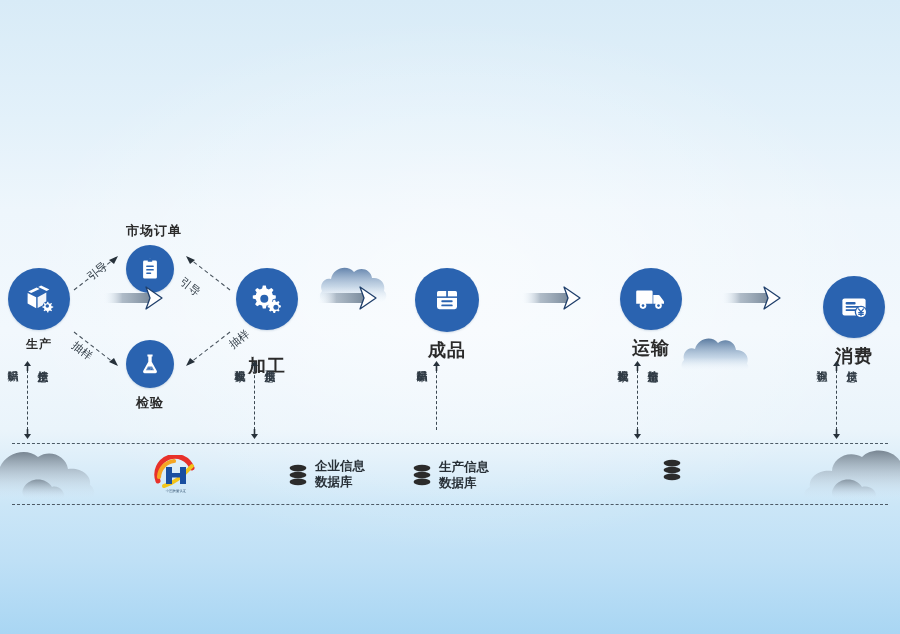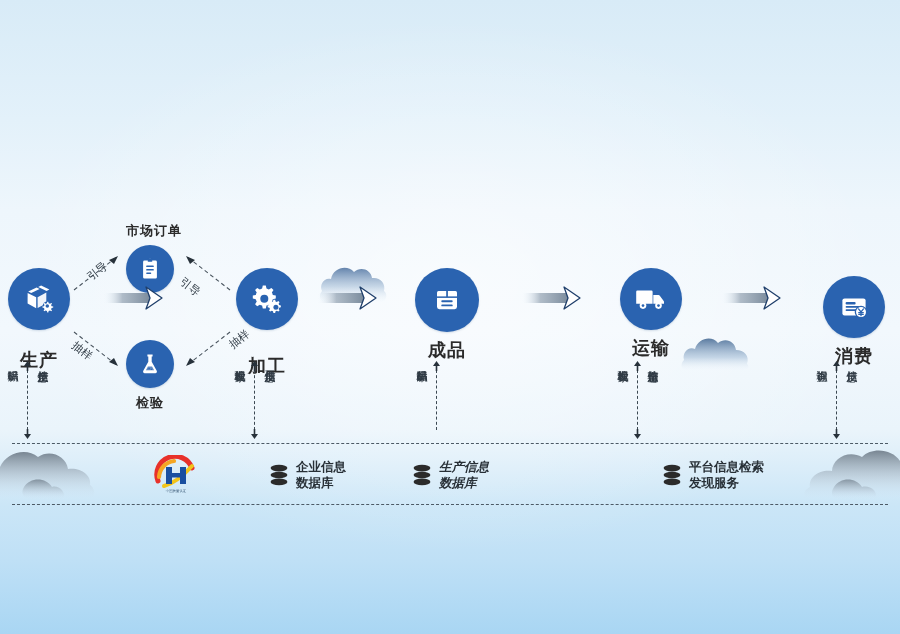--- a/index.html
+++ b/index.html
@@ -164,21 +164,21 @@
       <svg width="34" height="34" viewBox="0 0 34 34" fill="#ffffff">
         <path d="M6.2 9.6 L14.6 5.6 L17.6 7.1 L9.2 11.1 Z"></path>
         <path d="M16.2 4.9 L19.1 3.6 L27.4 7.5 L24.6 8.9 Z"></path>
         <path d="M5.6 11.0 L5.6 21.6 L14.2 26.2 L14.2 15.2 Z"></path>
         <path d="M15.6 15.2 L15.6 26.0 L24.3 21.5 L24.3 10.6 Z" opacity="0.93"></path>
         <circle cx="25.3" cy="24.0" r="4.6" fill="#2a63b0"></circle>
         <path d="M25.3 19.7 l1.0 0 0.35 1.6 1.35 0.55 1.3-0.95 0.72 0.72 -0.95 1.3 0.55 1.35 1.6 0.35 0 1.0 -1.6 0.35 -0.55 1.35 0.95 1.3 -0.72 0.72 -1.3-0.95 -1.35 0.55 -0.35 1.6 -1.0 0 -0.35-1.6 -1.35-0.55 -1.3 0.95 -0.72-0.72 0.95-1.3 -0.55-1.35 -1.6-0.35 0-1.0 1.6-0.35 0.55-1.35 -0.95-1.3 0.72-0.72 1.3 0.95 1.35-0.55 Z"></path>
         <circle cx="25.3" cy="24.0" r="1.75" fill="#2a63b0"></circle>
       </svg>
     </div>
-    <div class="node-label" style="font-size:18px; margin-top:18px; width:62px;">生产</div>
+    <div class="node-label" style="font-size:12px; margin-top:6px; width:62px;">生产</div>
   </div>
 
   <div class="node" style="left:126px; top:200px;margin-top:22px;">
     <div class="node-label" style="font-size:13px; margin-bottom:5px; width:48px;">市场订单</div>
     <div class="circle" style="width:48px;height:48px;">
       <svg width="24" height="24" viewBox="0 0 24 24" fill="#ffffff">
         <path d="M6.5 3.6 h3.0 a2.6 2.6 0 0 1 5.0 0 h3.0 a1.4 1.4 0 0 1 1.4 1.4 v15.2 a1.4 1.4 0 0 1 -1.4 1.4 h-11 a1.4 1.4 0 0 1 -1.4 -1.4 v-15.2 a1.4 1.4 0 0 1 1.4 -1.4 z"></path>
         <rect x="9.6" y="1.7" width="4.8" height="3.1" rx="0.8" fill="#2a63b0"></rect>
         <rect x="8.2" y="8.6" width="7.6" height="1.5" rx="0.6" fill="#2a63b0"></rect>
         <rect x="8.2" y="12.0" width="7.6" height="1.5" rx="0.6" fill="#2a63b0"></rect>
@@ -405,51 +405,47 @@
     <svg class="logo" style="left:152px; top:12px; width:48px; height:40px;" viewBox="0 0 48 40">
       <path d="M6 26 A18 18 0 0 1 40 13" stroke="#e8312a" stroke-width="5" fill="none" stroke-linecap="round"></path>
       <path d="M7 22 A17 17 0 0 1 22 6" stroke="#f5a623" stroke-width="4.2" fill="none" stroke-linecap="round"></path>
       <path d="M12 31 C20 29 30 22 40 11" stroke="#f2c41a" stroke-width="4.0" fill="none" stroke-linecap="round"></path>
       <path d="M14 12 h6 v17 h-6 z" fill="#1a4fa0"></path>
       <path d="M28 12 h6 v17 h-6 z" fill="#1a4fa0"></path>
       <path d="M18 18 h12 v4.5 h-12 z" fill="#1a4fa0"></path>
       <text x="24" y="37" font-size="3.4" fill="#31506f" text-anchor="middle" font-family="'Liberation Sans',sans-serif">中国质量认证</text>
     </svg>
 
-    <div class="db-item" style="left:269px; top:16px;">
+    <div class="db-item" style="left:288px; top:16px;font-family:Liberation Mono, monospace;">
       <svg width="20" height="22" viewBox="0 0 20 22" fill="#2b2b2b">
         <ellipse cx="10" cy="4.1" rx="8.4" ry="3.3"></ellipse>
         <ellipse cx="10" cy="11.0" rx="8.4" ry="3.3"></ellipse>
         <ellipse cx="10" cy="17.9" rx="8.4" ry="3.3"></ellipse>
       </svg>
       <div class="db-text">
         <span>企业信息</span>
         <span>数据库</span>
       </div>
     </div>
 
-    <div class="db-item" style="left:412px; top:16px;font-style:italic;">
+    <div class="db-item" style="left:412px; top:16px;">
       <svg width="20" height="22" viewBox="0 0 20 22" fill="#2b2b2b">
         <ellipse cx="10" cy="4.1" rx="8.4" ry="3.3"></ellipse>
         <ellipse cx="10" cy="11.0" rx="8.4" ry="3.3"></ellipse>
         <ellipse cx="10" cy="17.9" rx="8.4" ry="3.3"></ellipse>
       </svg>
       <div class="db-text">
         <span>生产信息</span>
         <span>数据库</span>
       </div>
     </div>
 
 
     <div class="db-item" style="left:662px; top:16px;">
       <svg width="20" height="22" viewBox="0 0 20 22" fill="#2b2b2b">
         <ellipse cx="10" cy="4.1" rx="8.4" ry="3.3"></ellipse>
         <ellipse cx="10" cy="11.0" rx="8.4" ry="3.3"></ellipse>
         <ellipse cx="10" cy="17.9" rx="8.4" ry="3.3"></ellipse>
       </svg>
-      <div class="db-text">
-        <span>平台信息检索</span>
-        <span>发现服务</span>
-      </div>
     </div>
   </div>
 
 </div>
 
 </body></html>

